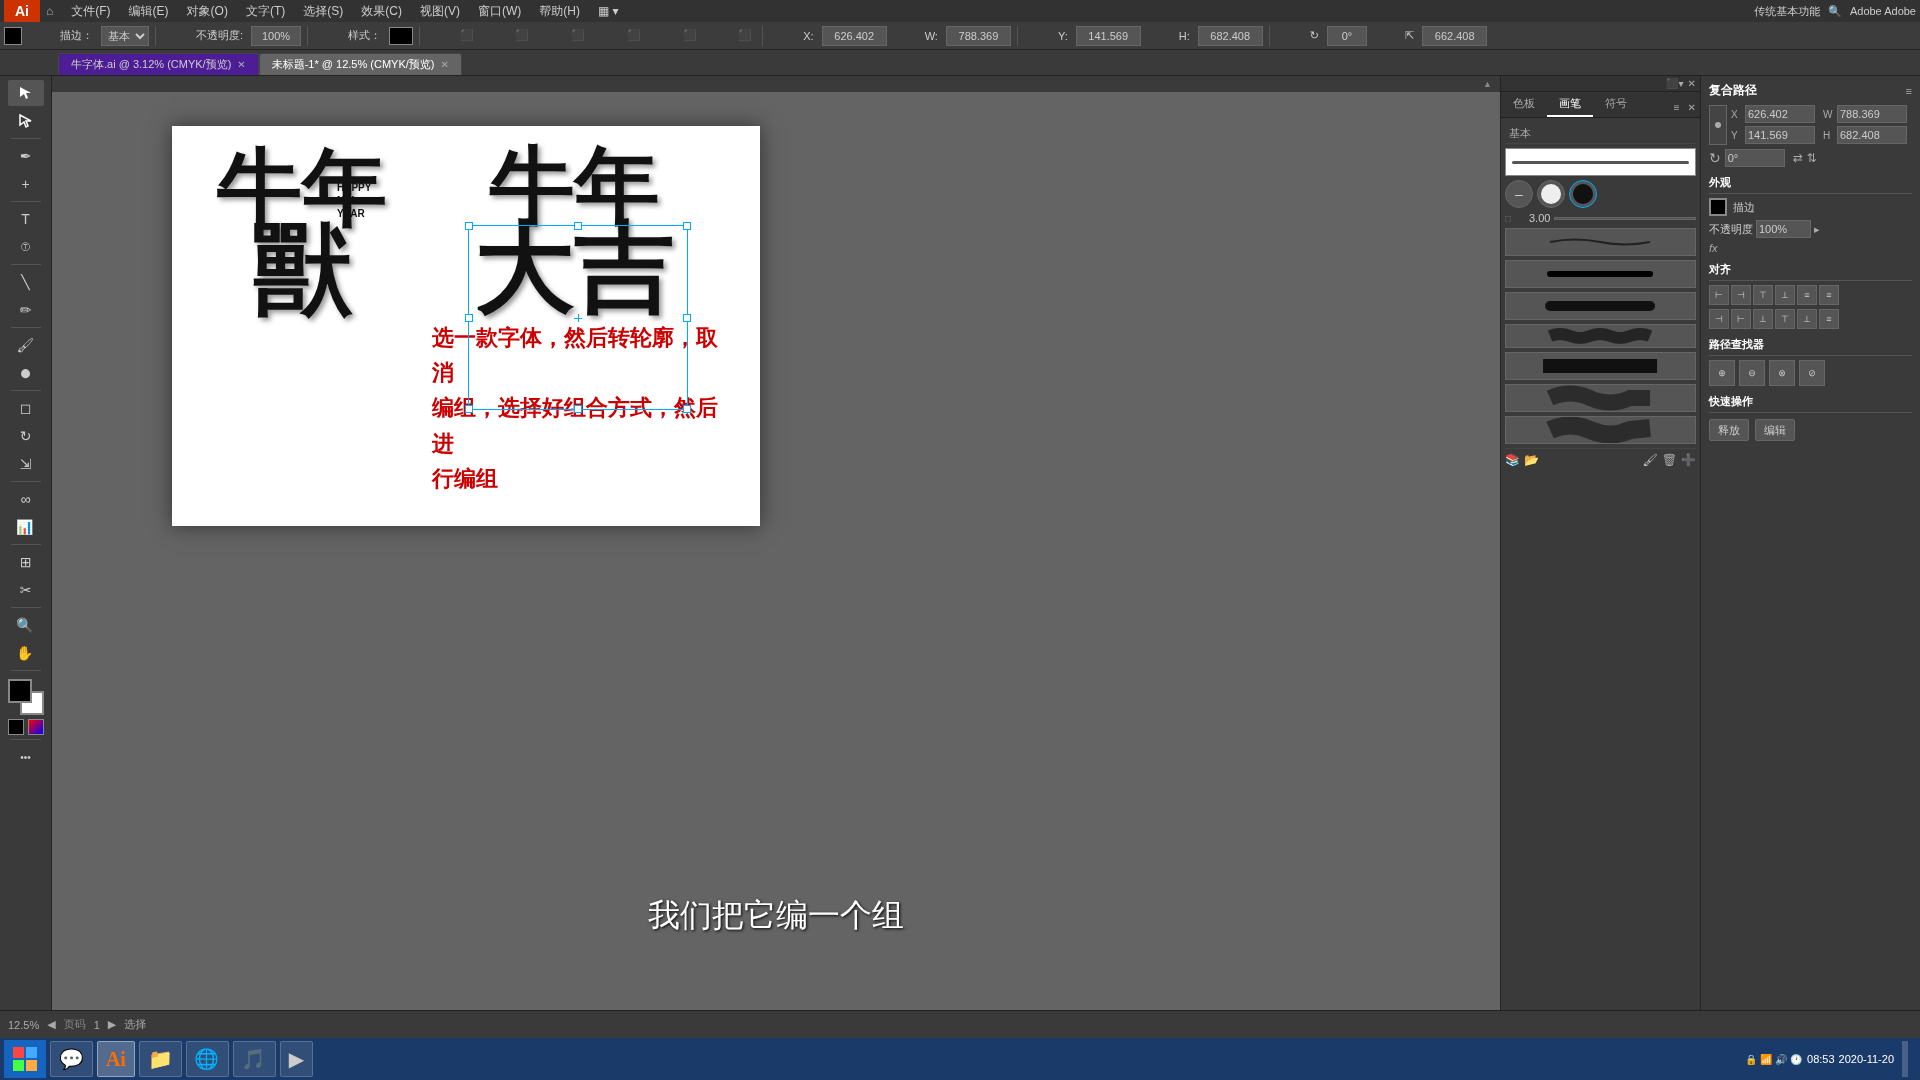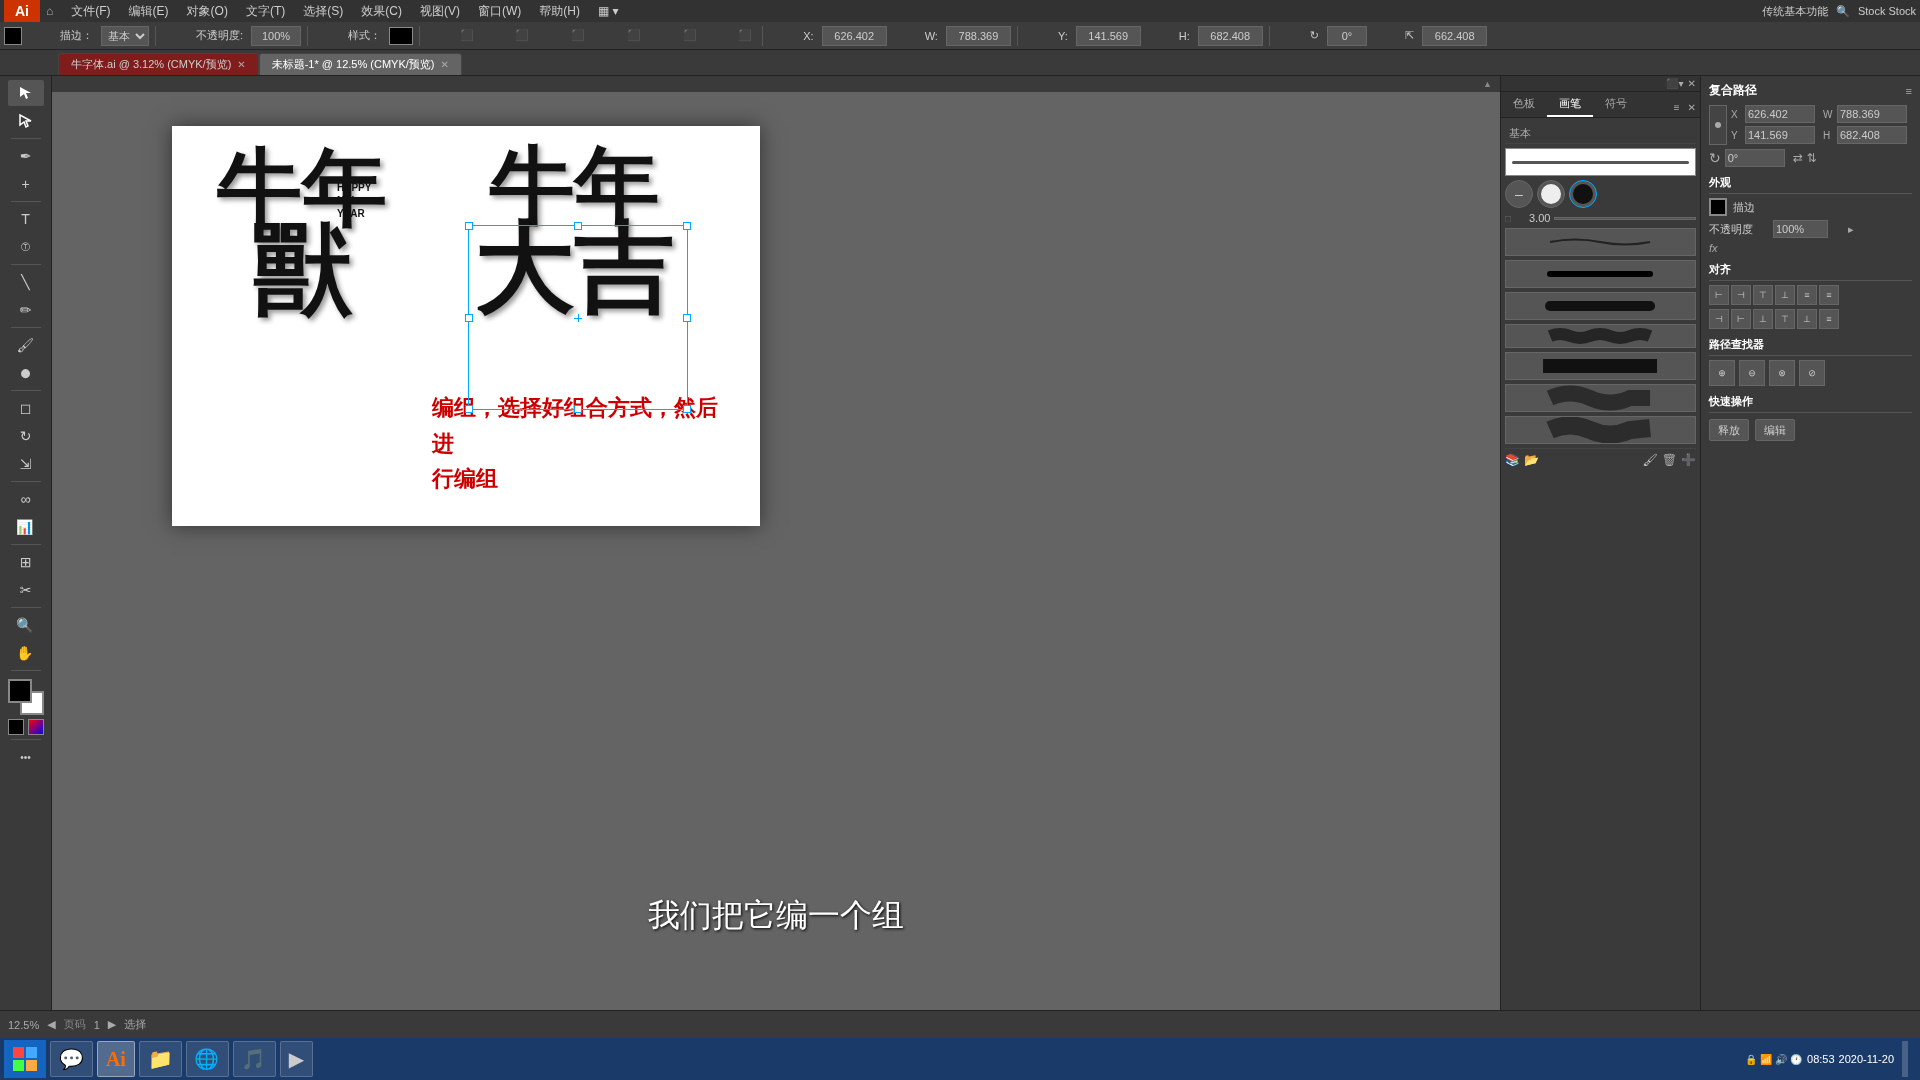--- a/index.html
+++ b/index.html
@@ -109,21 +109,21 @@
       height: 26px;
       background: #3a3a3a;
       display: flex;
       align-items: flex-end;
       padding-left: 58px;
       border-bottom: 1px solid #222;
     }
     .tab {
       height: 22px;
       padding: 0 12px;
-      background: #7f1d1d;
+      background: #4c1d95;
       border: 1px solid #444;
       border-bottom: none;
       display: flex;
       align-items: center;
       gap: 6px;
       font-size: 11px;
       color: #ccc;
       cursor: pointer;
       border-radius: 3px 3px 0 0;
     }
@@ -544,21 +544,21 @@
     <span class="menu-item">文字(T)</span>
     <span class="menu-item">选择(S)</span>
     <span class="menu-item">效果(C)</span>
     <span class="menu-item">视图(V)</span>
     <span class="menu-item">窗口(W)</span>
     <span class="menu-item">帮助(H)</span>
     <span class="menu-item">▦ ▾</span>
     <div class="menu-right">
       <span>传统基本功能</span>
       <span>🔍</span>
-      <span>Stock Stock</span>
+      <span>Adobe Adobe</span>
     </div>
   </div>
 
   <div id="toolbar">
     <div class="swatch-black"></div>
     <div class="toolbar-item">
       <span>描边：</span>
     </div>
     <select class="toolbar-select">
       <option>基本</option>
@@ -673,20 +673,21 @@
         <div class="english-small">
           HAPPY<br>NIU<br>YEAR
         </div>
 
         <div class="chinese-art-right">
           <div style="font-size:85px;font-weight:900;color:#111;line-height:1;font-family:'STXingkai','SimHei',serif;text-shadow:3px 3px 5px rgba(0,0,0,0.4);">牛年</div>
           <div style="font-size:100px;font-weight:900;color:#111;line-height:1;font-family:'STXingkai','SimHei',serif;text-shadow:3px 3px 5px rgba(0,0,0,0.4);margin-top:-10px;">大吉</div>
         </div>
 
         <div class="red-text-block">
+          <div>选一款字体，然后转轮廓，取消</div>
           <div>编组，选择好组合方式，然后进</div>
           <div>行编组</div>
         </div>
 
         <div id="selection-box">
           <div class="handle tl"></div>
           <div class="handle tc"></div>
           <div class="handle tr"></div>
           <div class="handle ml"></div>
           <div class="handle mr"></div>
@@ -830,21 +831,21 @@
             <span style="color:#aaa;font-size:12px;">⇅</span>
           </div>
         </div>
 
         <div style="margin-bottom:8px;">
           <div style="font-size:11px;color:#fff;font-weight:bold;padding-bottom:3px;border-bottom:1px solid #555;margin-bottom:4px;">外观</div>
           <div style="display:flex;align-items:center;gap:6px;margin-bottom:4px;">
             <div style="width:18px;height:18px;background:#000;border:2px solid #888;"></div>
             <span>描边</span>
           </div>
-          <div style="display:flex;align-items:center;gap:20px;margin-bottom:4px;">
+          <div style="display:flex;align-items:center;gap:3px;margin-bottom:4px;">
             <span>不透明度</span>
             <input class="props-input-small" value="100%" style="">
             <span style="cursor:pointer;color:#aaa;">▸</span>
           </div>
           <div style="display:flex;align-items:center;gap:4px;">
             <span style="font-style:italic;font-size:11px;color:#aaa;text-align:right;">fx</span>
           </div>
         </div>
 
         <div style="margin-bottom:8px;">

